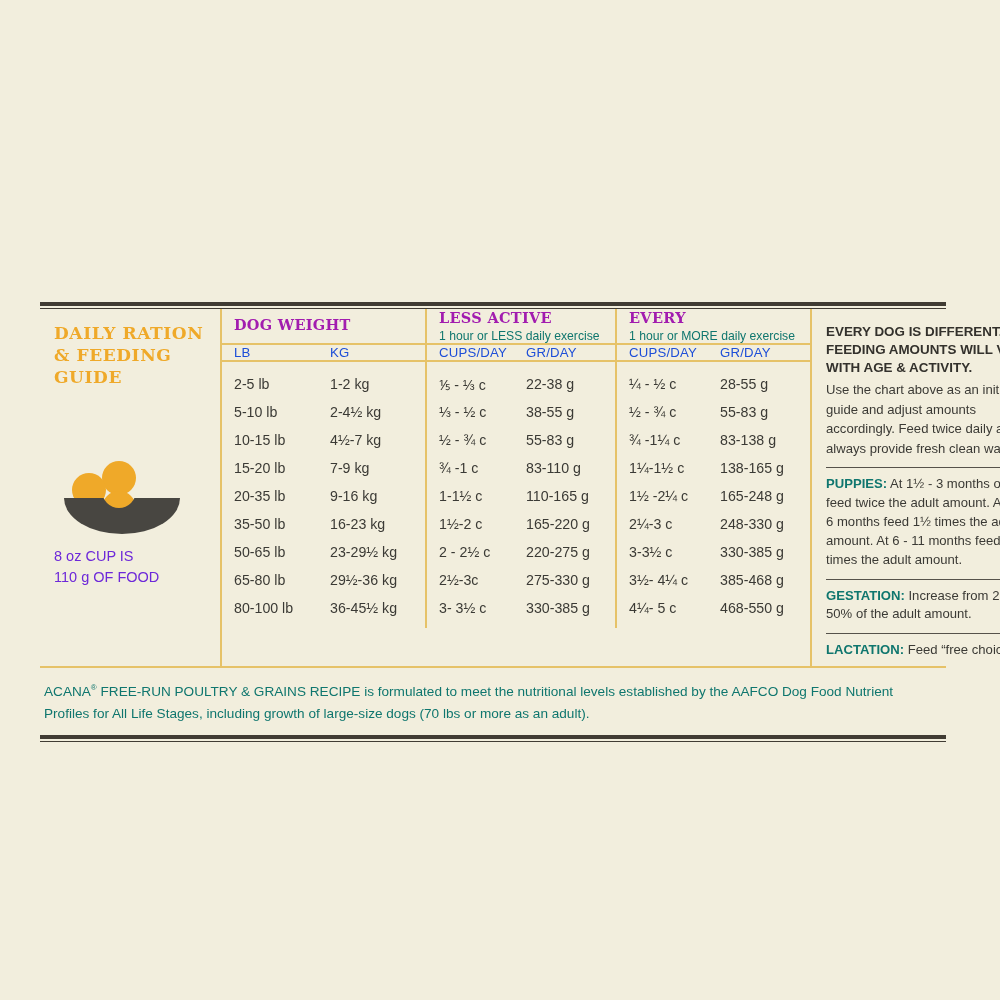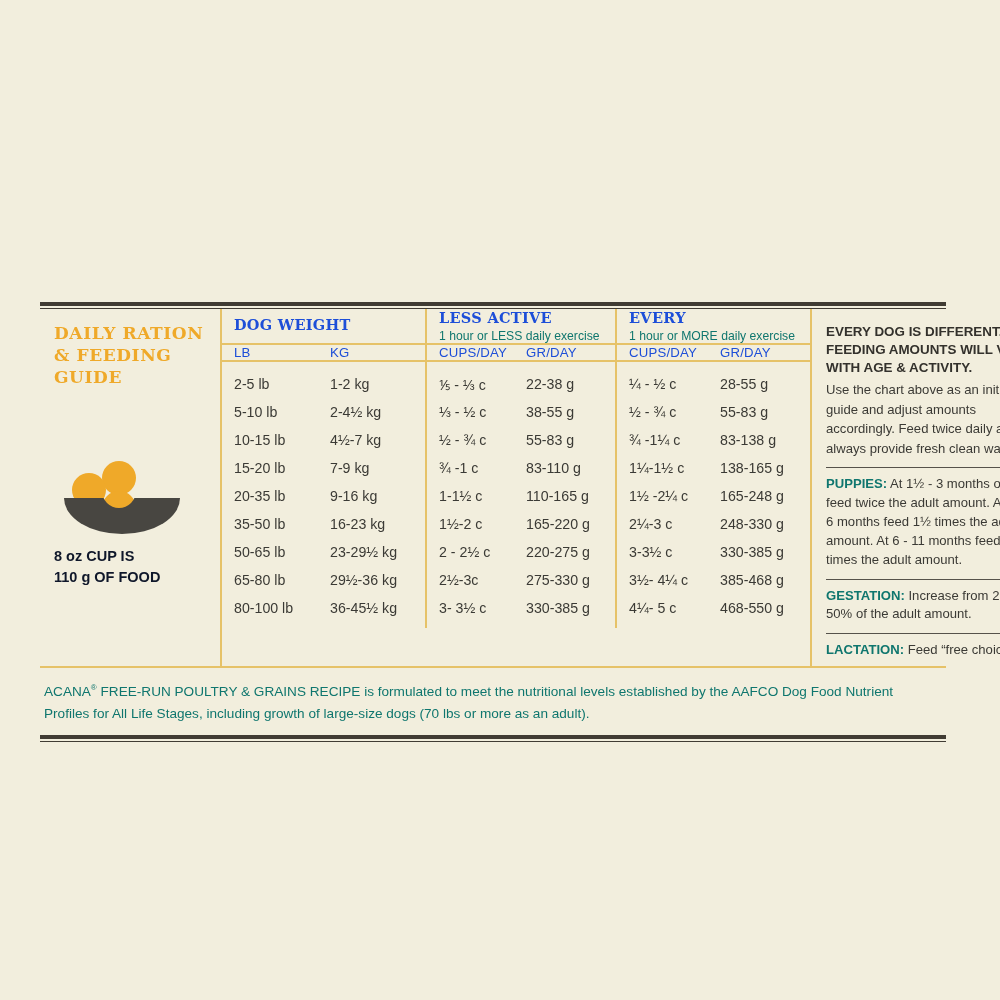--- a/index.html
+++ b/index.html
@@ -65,22 +65,21 @@
   .bowl-wrap {
     margin: 48px 0 0 22px;
     width: 120px;
     height: 100px;
     position: relative;
   }
   .cup-caption {
     margin: 10px 0 0 14px;
     font-size: 14.5px;
     line-height: 1.42;
-    color: #0f172a;
-    font-weight: bold;
+    color: #6d28d9;
   }
 
   
   .table-col {
     flex: 1 1 auto;
     border-left: 2px solid #e6c268;
     border-right: 2px solid #e6c268;
     position: relative;
   }
   table.feed {
@@ -97,21 +96,21 @@
   .grp-head td {
     padding-top: 14px;
     padding-bottom: 11px;
     vertical-align: top;
   }
   .grp-title {
     font-family: "DejaVu Serif", "Liberation Serif", serif;
     font-weight: bold;
     font-size: 14.5px;
     letter-spacing: 0.3px;
-    color: #1d4ed8;
+    color: #a21caf;
     display: block;
     white-space: nowrap;
   }
   .grp-sub {
     font-size: 12.2px;
     color: #0f766e;
     display: block;
     margin-top: 3px;
     white-space: nowrap;
   }

